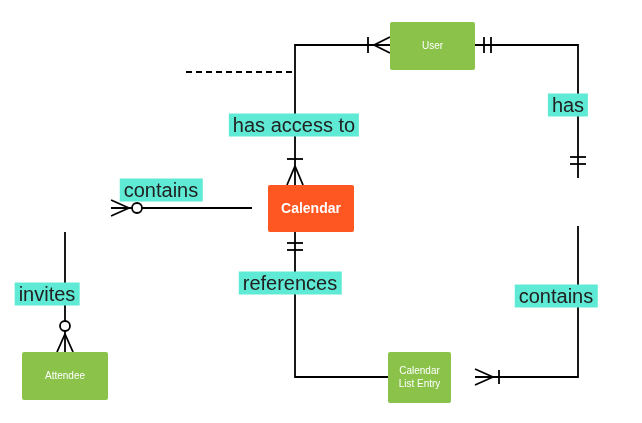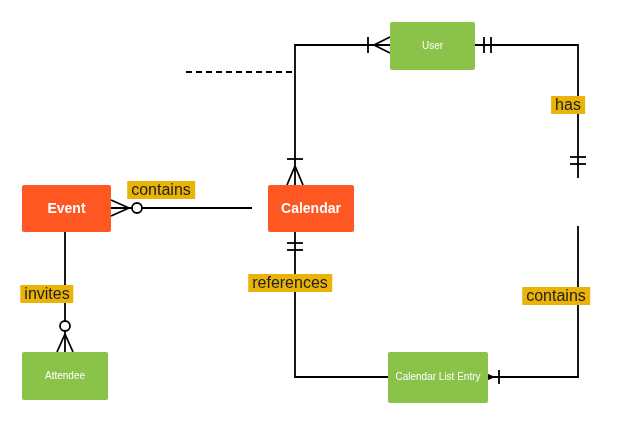--- a/index.html
+++ b/index.html
@@ -31,23 +31,23 @@
     line-height: 1.25;
     border-radius: 2px;
     padding: 2px 4px;
     box-sizing: border-box;
   }
   .entity.green { background: #8bc34a; }
   .entity.orange { background: #ff5722; font-weight: bold; font-size: 14px; }
   .rel-label {
     position: absolute;
     transform: translate(-50%, -50%);
-    background: #eab308;
+    background: #5eead4;
     padding: 0 4px;
-    font-size: 16px;
+    font-size: 20px;
     color: #212121;
     white-space: nowrap;
   }
 </style>
 </head>
 <body>
 
 <div id="canvas">
 
   <svg id="connector-layer" width="642" height="423" viewBox="0 0 642 423">
@@ -93,29 +93,29 @@
     <g stroke="#000000" stroke-width="1.8" fill="none">
       <path d="M578,226 L578,377 L475,377"></path>
       <path d="M493,377 L475,369 M493,377 L475,385"></path>
       <line x1="499" y1="370" x2="499" y2="384"></line>
     </g>
   </svg>
 
 
   <div class="entity green" style="left:390px; top:22px; width:85px; height:48px;">User</div>
 
-  <div class="entity orange" style="left:22px; top:185px; width:89px; height:47px;">Event</div>
 
   <div class="entity orange" style="left:252px; top:185px; width:86px; height:47px;margin-left:16px;">Calendar</div>
 
 
   <div class="entity green" style="left:22px; top:352px; width:86px; height:48px;">Attendee</div>
 
-  <div class="entity green" style="left:388px; top:352px; width:100px; height:51px;">Calendar List Entry</div>
+  <div class="entity green" style="left:388px; top:352px; width:63px; height:51px;">Calendar List Entry</div>
 
+  <span class="rel-label" style="left:294px; top:125px;">has access to</span>
 
   <span class="rel-label" style="left:568px; top:105px;">has</span>
 
   <span class="rel-label" style="left:161px; top:190px;">contains</span>
 
   <span class="rel-label" style="left:47px; top:278px;margin-top:16px;">invites</span>
 
   <span class="rel-label" style="left:290px; top:283px;">references</span>
 
   <span class="rel-label" style="left:556px; top:296px;">contains</span>

